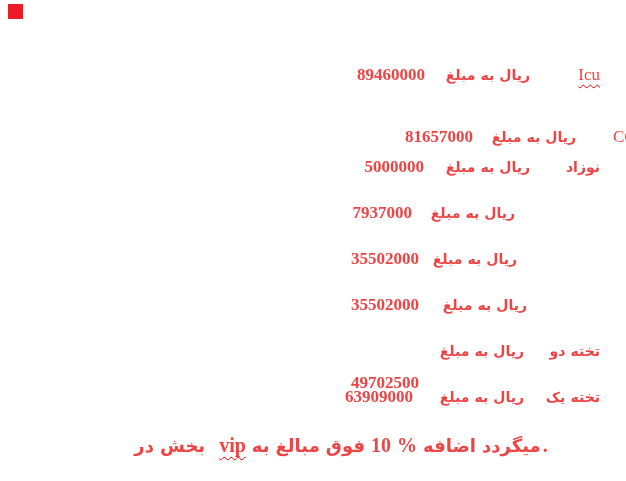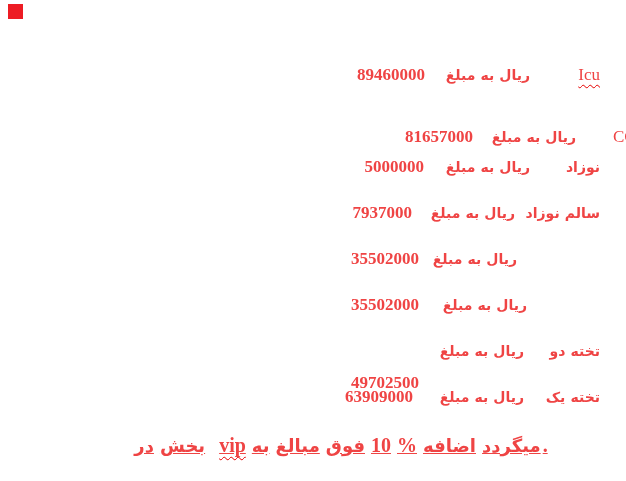--- a/index.html
+++ b/index.html
@@ -9,21 +9,21 @@
   .row{position:absolute;left:0;width:626px;height:26px;line-height:26px;}
   .amount{position:absolute;right:201px;top:0;font-family:"Liberation Serif","DejaVu Serif",serif;
           font-weight:bold;font-size:17px;white-space:nowrap;}
   .phrase{position:absolute;right:96px;top:0;direction:ltr;white-space:nowrap;}
   .label{position:absolute;right:26px;top:0;direction:ltr;white-space:nowrap;}
   .fa{font-family:"DejaVu Sans",sans-serif;font-weight:bold;font-size:14px;}
   .latin{font-family:"Liberation Serif","DejaVu Serif",serif;font-weight:normal;font-size:17px;}
   .sp{text-decoration-line:underline;text-decoration-style:wavy;text-decoration-color:#e60000;
       text-decoration-thickness:1px;text-underline-offset:4px;}
   .footer{position:absolute;top:430px;left:56px;width:570px;height:30px;line-height:30px;
-          text-align:center;white-space:nowrap;direction:ltr;text-decoration:underline;}
+          text-align:center;white-space:nowrap;direction:ltr;}
   .footer .fa{font-size:18px;}
   .fnum{font-family:"Liberation Serif","DejaVu Serif",serif;font-weight:bold;font-size:20px;}
   .fw{margin-left:6px;}
   .fw:first-child{margin-left:0;}
 </style>
 </head>
 <body>
 
 <div class="page">
   <div class="marker" style="background: rgb(237, 28, 36);"></div>
@@ -39,21 +39,20 @@
         <span class="label"><span class="latin">CCU</span></span>
       </div>
       <div class="row" style="top: 154px;">
         <span class="amount" style="transform: translateX(-1px);">5000000</span>
         <span class="phrase" style="transform: translateX(0px);"><span dir="rtl" class="fa">مبلغ</span> <span dir="rtl" class="fa">به</span> <span dir="rtl" class="fa">ریال</span></span>
         <span class="label"><span dir="rtl" class="fa">نوزاد</span></span>
       </div>
       <div class="row" style="top: 200px;">
         <span class="amount" style="transform: translateX(-13px);">7937000</span>
         <span class="phrase" style="transform: translateX(-15px);"><span dir="rtl" class="fa">مبلغ</span> <span dir="rtl" class="fa">به</span> <span dir="rtl" class="fa">ریال</span></span>
-        <span class="label"><span dir="rtl" class="fa">نوزاد</span> <span dir="rtl" class="fa">سالم</span></span>
       </div>
       <div class="row" style="top: 246px;">
         <span class="amount" style="transform: translateX(-6px);">35502000</span>
         <span class="phrase" style="transform: translateX(-13px);"><span dir="rtl" class="fa">مبلغ</span> <span dir="rtl" class="fa">به</span> <span dir="rtl" class="fa">ریال</span></span>
       </div>
       <div class="row" style="top: 292px;">
         <span class="amount" style="transform: translateX(-6px);">35502000</span>
         <span class="phrase" style="transform: translateX(-3px);"><span dir="rtl" class="fa">مبلغ</span> <span dir="rtl" class="fa">به</span> <span dir="rtl" class="fa">ریال</span></span>
       </div>
       <div class="row" style="top: 338px;">

